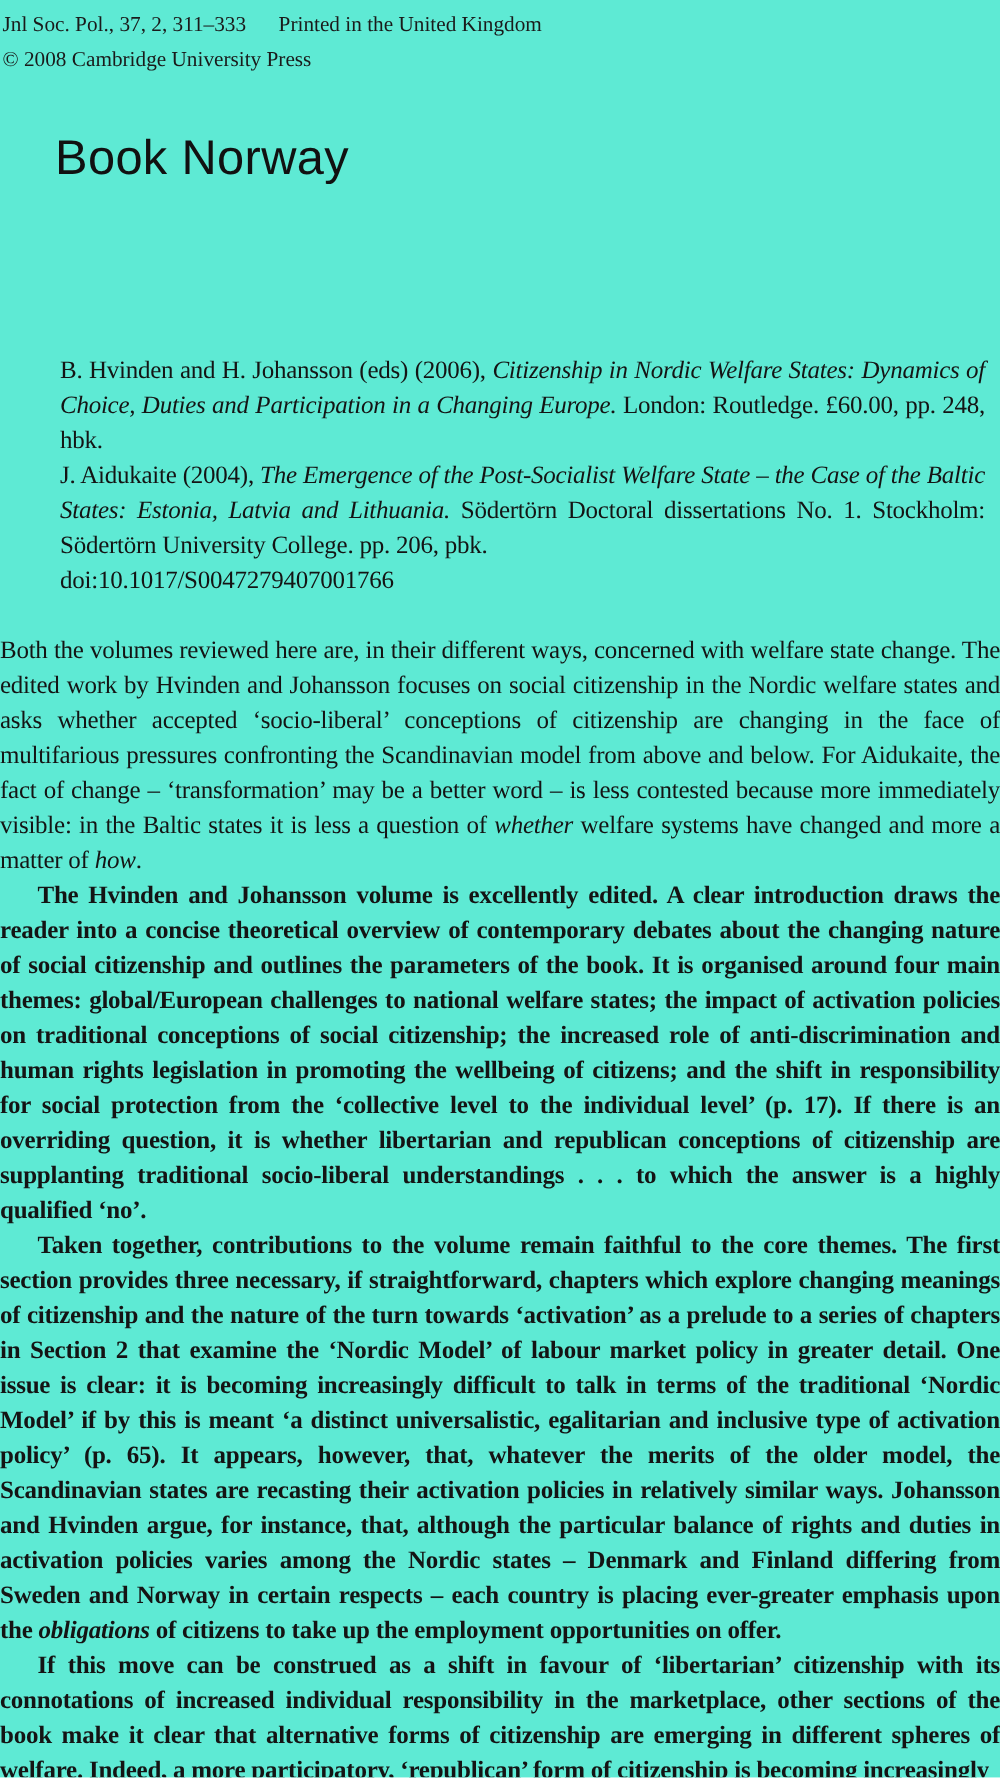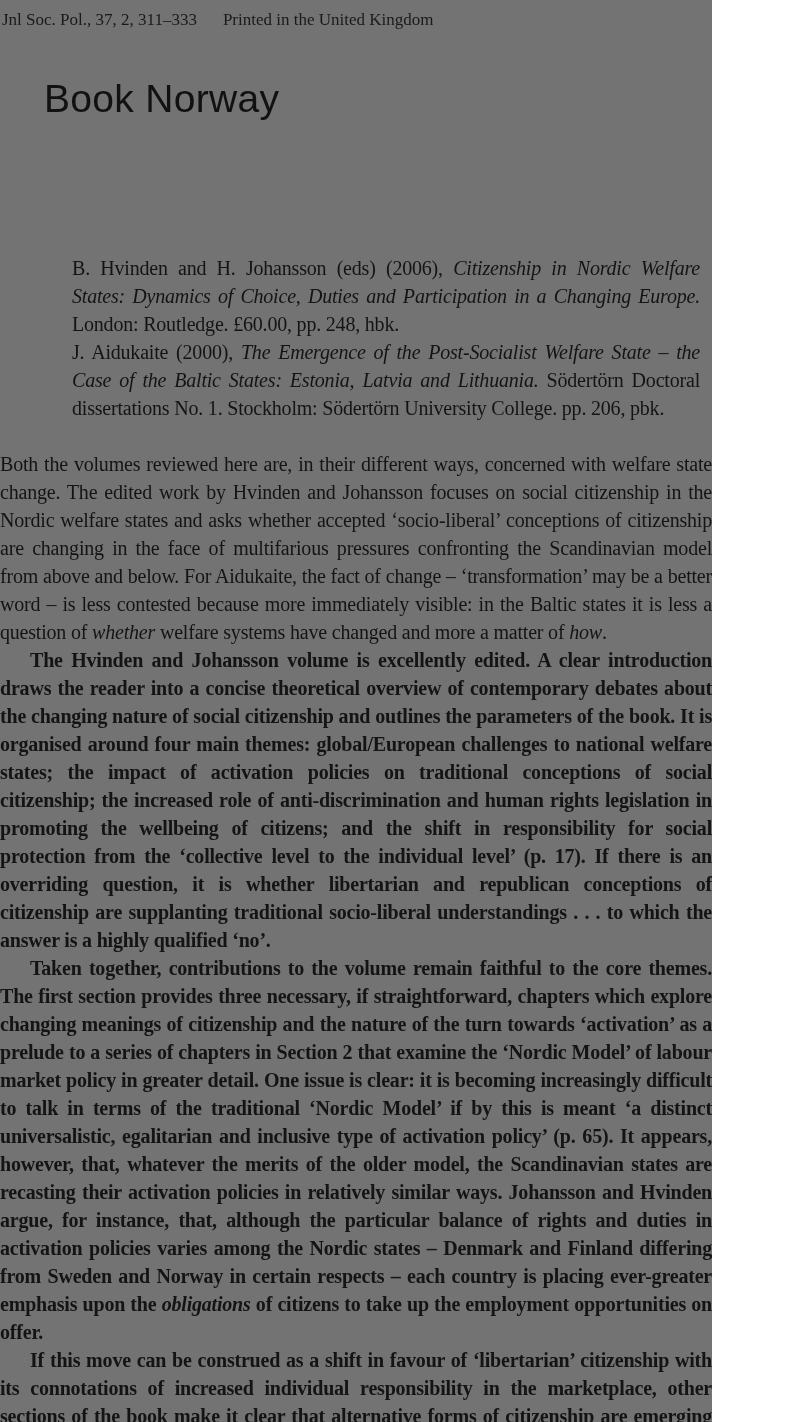--- a/index.html
+++ b/index.html
@@ -2,23 +2,23 @@
 <html><head>
 <meta charset="utf-8">
 <style>
   html, body {
     margin: 0;
     padding: 0;
     background: #ffffff;
   }
   .page {
     position: relative;
-    width: 712px;
+    width: 800px;
     height: 1422px;
-    background: #737373;
+    background: #5eead4;
     color: #141414;
     overflow: hidden;
     box-sizing: border-box;
   }
   .runhead {
     font-family: "Liberation Serif", serif;
     font-size: 17px;
     line-height: 28px;
     padding: 6px 2px 0 2px;
     color: #1a1a1a;
@@ -34,21 +34,21 @@
     letter-spacing: 0.3px;
     margin: 42px 0 0 44px;
     color: #111111;
   }
   .citations {
     font-family: "Liberation Serif", serif;
     font-size: 20px;
     line-height: 28px;
     letter-spacing: -0.2px;
     text-align: justify;
-    margin: 132px 0 0 72px;
+    margin: 132px 0 0 48px;
     padding-right: 12px;
   }
   .citations p {
     margin: 0;
   }
   .bodytext {
     font-family: "Liberation Serif", serif;
     font-size: 20px;
     line-height: 28px;
     letter-spacing: -0.2px;
@@ -69,27 +69,29 @@
 </style>
 </head>
 <body>
 
 <div class="page">
 
   <header class="runhead">
     <div>
       <span>Jnl Soc. Pol., 37, 2, 311–333</span><span class="printed">Printed in the United Kingdom</span>
     </div>
+    <div>© 2008 Cambridge University Press</div>
   </header>
 
   <h1 class="title">Book Norway</h1>
 
   <section class="citations" id="citations">
       <p><span>B. Hvinden and H. Johansson (eds) (2006), </span><span class="it">Citizenship in Nordic Welfare States: Dynamics of Choice, Duties and Participation in a Changing Europe.</span><span> London: Routledge. £60.00, pp. 248, hbk.</span></p>
-      <p><span>J. Aidukaite (2000), </span><span class="it">The Emergence of the Post-Socialist Welfare State – the Case of the Baltic States: Estonia, Latvia and Lithuania.</span><span> Södertörn Doctoral dissertations No. 1. Stockholm: Södertörn University College. pp. 206, pbk.</span></p>
+      <p><span>J. Aidukaite (2004), </span><span class="it">The Emergence of the Post-Socialist Welfare State – the Case of the Baltic States: Estonia, Latvia and Lithuania.</span><span> Södertörn Doctoral dissertations No. 1. Stockholm: Södertörn University College. pp. 206, pbk.</span></p>
+      <p><span>doi:10.1017/S0047279407001766</span></p>
     </section>
 
   <section class="bodytext" id="review-body">
       <p><span>Both the volumes reviewed here are, in their different ways, concerned with welfare state change. The edited work by Hvinden and Johansson focuses on social citizenship in the Nordic welfare states and asks whether accepted ‘socio-liberal’ conceptions of citizenship are changing in the face of multifarious pressures confronting the Scandinavian model from above and below. For Aidukaite, the fact of change – ‘transformation’ may be a better word – is less contested because more immediately visible: in the Baltic states it is less a question of </span><span class="it">whether</span><span> welfare systems have changed and more a matter of </span><span class="it">how</span><span>.</span></p>
       <p class="indent"><span>The Hvinden and Johansson volume is excellently edited. A clear introduction draws the reader into a concise theoretical overview of contemporary debates about the changing nature of social citizenship and outlines the parameters of the book. It is organised around four main themes: global/European challenges to national welfare states; the impact of activation policies on traditional conceptions of social citizenship; the increased role of anti-discrimination and human rights legislation in promoting the wellbeing of citizens; and the shift in responsibility for social protection from the ‘collective level to the individual level’ (p. 17). If there is an overriding question, it is whether libertarian and republican conceptions of citizenship are supplanting traditional socio-liberal understandings . . . to which the answer is a highly qualified ‘no’.</span></p>
       <p class="indent"><span>Taken together, contributions to the volume remain faithful to the core themes. The first section provides three necessary, if straightforward, chapters which explore changing meanings of citizenship and the nature of the turn towards ‘activation’ as a prelude to a series of chapters in Section 2 that examine the ‘Nordic Model’ of labour market policy in greater detail. One issue is clear: it is becoming increasingly difficult to talk in terms of the traditional ‘Nordic Model’ if by this is meant ‘a distinct universalistic, egalitarian and inclusive type of activation policy’ (p. 65). It appears, however, that, whatever the merits of the older model, the Scandinavian states are recasting their activation policies in relatively similar ways. Johansson and Hvinden argue, for instance, that, although the particular balance of rights and duties in activation policies varies among the Nordic states – Denmark and Finland differing from Sweden and Norway in certain respects – each country is placing ever-greater emphasis upon the </span><span class="it">obligations</span><span> of citizens to take up the employment opportunities on offer.</span></p>
       <p class="indent"><span>If this move can be construed as a shift in favour of ‘libertarian’ citizenship with its connotations of increased individual responsibility in the marketplace, other sections of the book make it clear that alternative forms of citizenship are emerging in different spheres of welfare. Indeed, a more participatory, ‘republican’ form of citizenship is becoming increasingly</span></p>
     </section>
 
 </div>

